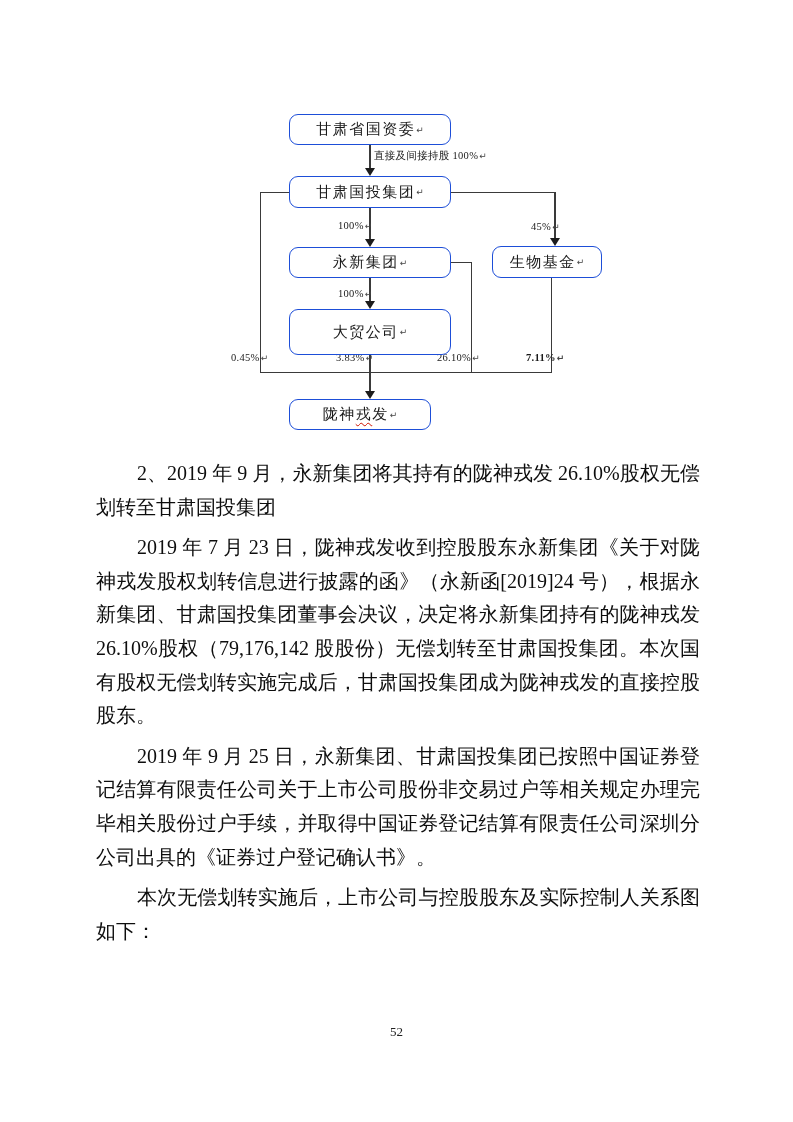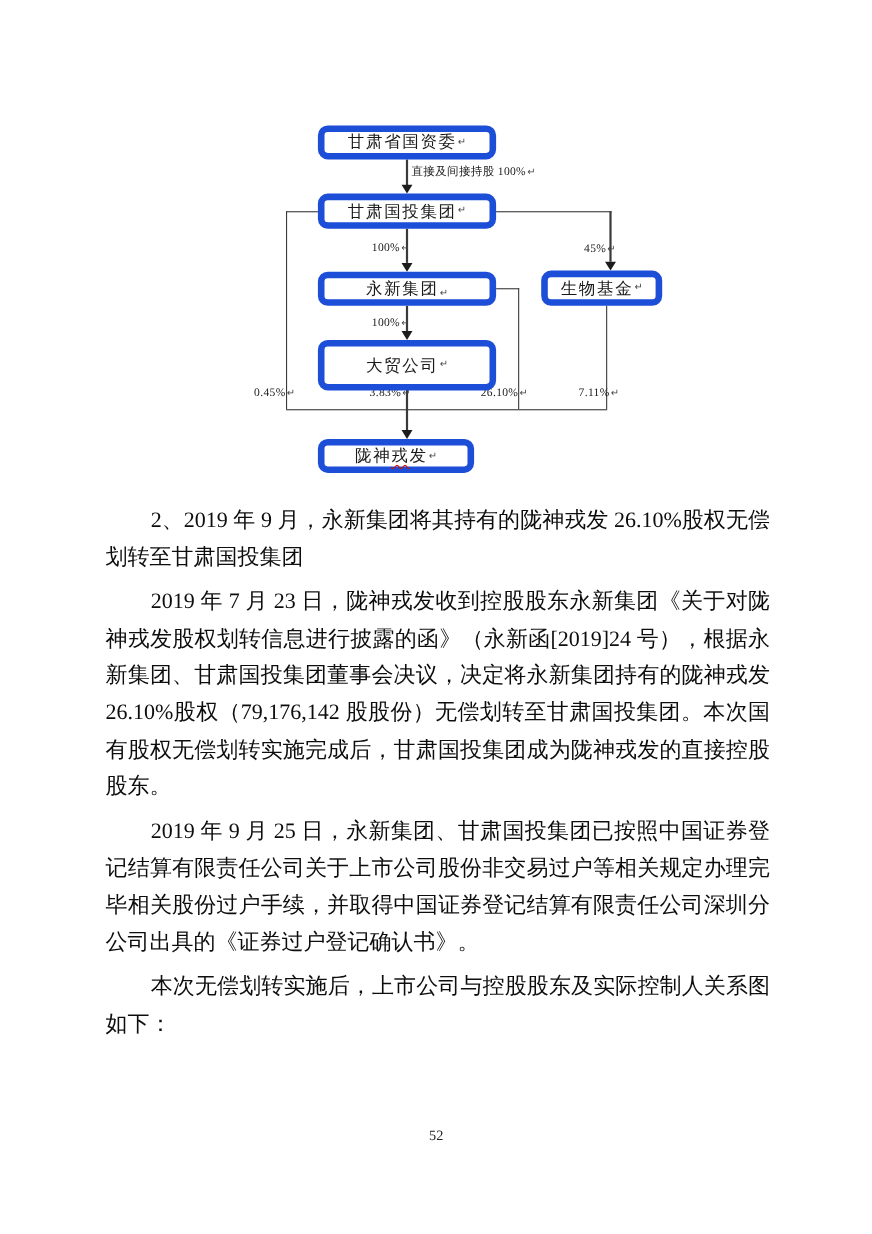--- a/index.html
+++ b/index.html
@@ -11,21 +11,21 @@
     margin: 0 auto;
     background: #ffffff;
     font-family: "Liberation Serif", "DejaVu Serif", serif;
     color: #111111;
     overflow: hidden;
   }
   
   .diagram { position: absolute; left: 0; top: 0; width: 793px; height: 445px; }
   .node {
     position: absolute;
-    border: 6px solid #1d4ed8;
+    border: 1px solid #1d4ed8;
     border-radius: 9px;
     background: #ffffff;
     display: flex;
     align-items: center;
     justify-content: center;
     font-size: 15px;
     letter-spacing: 1.5px;
     color: #1a1a1a;
   }
   .pm {
@@ -109,31 +109,31 @@
     <div class="arrowhead" style="left:365px; top:301px;"></div>
     <div class="arrowhead" style="left:365px; top:391px;"></div>
 
     <div class="elabel" style="left:374px; top:149px;"><span>直接及间接持股 100%</span><span class="pm">↵</span></div>
     <div class="elabel" style="left:338px; top:220px;"><span>100%</span><span class="pm">↵</span></div>
     <div class="elabel" style="left:531px; top:221px;"><span>45%</span><span class="pm">↵</span></div>
     <div class="elabel" style="left:338px; top:288px;"><span>100%</span><span class="pm">↵</span></div>
     <div class="elabel" style="left:231px; top:352px;"><span>0.45%</span><span class="pm">↵</span></div>
     <div class="elabel" style="left:336px; top:352px;"><span>3.83%</span><span class="pm">↵</span></div>
     <div class="elabel" style="left:437px; top:352px;text-align:center;"><span>26.10%</span><span class="pm">↵</span></div>
-    <div class="elabel" style="left:526px; top:352px;"><span>7.11%</span><span class="pm">↵</span></div>
+    <div class="elabel" style="left:526px; top:352px;font-weight:bold;"><span>7.11%</span><span class="pm">↵</span></div>
 
     <div class="node" style="left:289px; top:114px; width:162px; height:31px;">
         <span>甘肃省国资委</span>
         <span class="pm">↵</span>
       </div>
     <div class="node" style="left:289px; top:176px; width:162px; height:32px;">
         <span>甘肃国投集团</span>
         <span class="pm">↵</span>
       </div>
-    <div class="node" style="left:289px; top:247px; width:162px; height:31px;align-items:flex-end;">
+    <div class="node" style="left:289px; top:247px; width:162px; height:31px;">
         <span>永新集团</span>
         <span class="pm">↵</span>
       </div>
     <div class="node" style="left:492px; top:246px; width:110px; height:32px;">
         <span>生物基金</span>
         <span class="pm">↵</span>
       </div>
     <div class="node" style="left:289px; top:309px; width:162px; height:46px;">
         <span>大贸公司</span>
         <span class="pm">↵</span>

